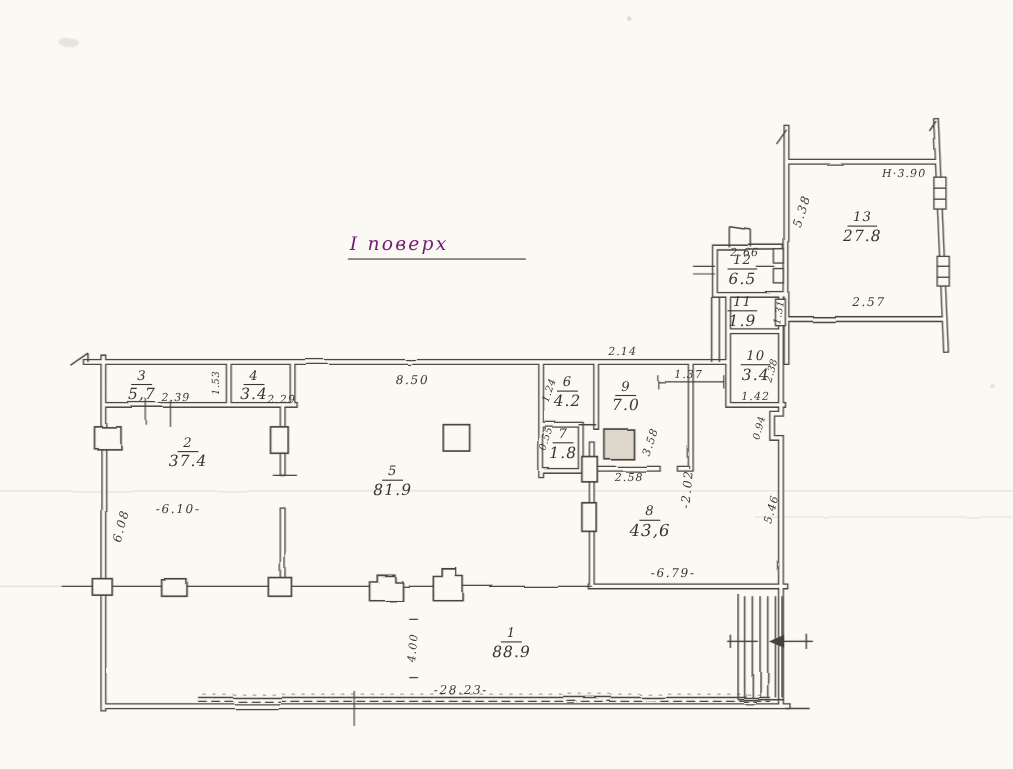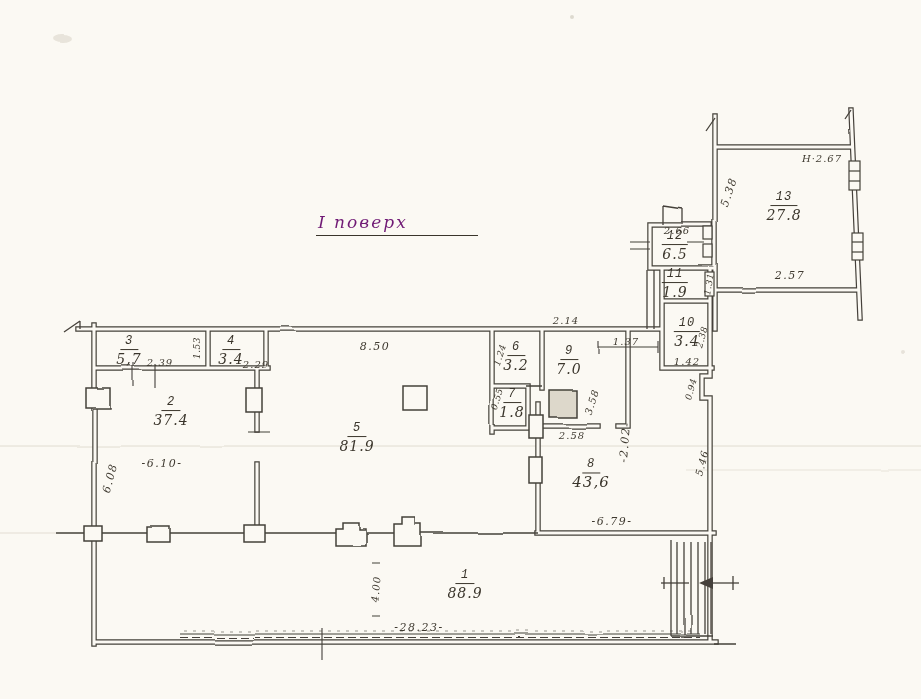--- a/index.html
+++ b/index.html
@@ -1,21 +1,21 @@
 <!DOCTYPE html>
 <html><head>
 <meta charset="utf-8">
 <style>
   html,body{margin:0;padding:0;background:#ddd;}
   #plan{position:relative;width:921px;height:699px;background:#fbf9f3;overflow:hidden;
         font-family:"DejaVu Serif", serif;}
   svg{position:absolute;inset:0;}
   .lbl{position:absolute;transform:translate(-50%,-50%);display:flex;flex-direction:column;
        align-items:center;font:italic 12px "DejaVu Serif", serif;color:#3a352b;letter-spacing:1px;line-height:1.15;}
-  .rn{border-bottom:1.3px solid #3a352b;padding:0 5px;font-family:Liberation Mono, monospace;}
+  .rn{border-bottom:1.3px solid #3a352b;padding:0 5px;}
   .ra{padding-top:1px;font-size:14px;}
   .ra-lg{font-size:15px;}
   .dim{position:absolute;transform:translate(-50%,-50%);font:italic 11px "DejaVu Serif", serif;
        color:#3f3a30;white-space:nowrap;letter-spacing:1.5px;}
   .dim.sm{font-size:10px;letter-spacing:1px;}
   .dim.xs{font-size:9px;letter-spacing:.5px;}
   .title{position:absolute;font:italic 17px "DejaVu Serif", serif;color:#701a75;
          border-bottom:1.4px solid #3a352b;padding:0 8px 3px 2px;letter-spacing:2px;}
 </style>
 </head>
@@ -151,21 +151,21 @@
 <div class="lbl" style="left:231px;top:351px">
   <span class="rn">4</span>
   <span class="ra">3.4</span>
 </div>
 <div class="lbl" style="left:357px;top:438px">
   <span class="rn">5</span>
   <span class="ra">81.9</span>
 </div>
 <div class="lbl" style="left:516px;top:357px">
   <span class="rn">6</span>
-  <span class="ra">3.2</span>
+  <span class="ra">4.2</span>
 </div>
 <div class="lbl" style="left:512px;top:404px">
   <span class="rn">7</span>
   <span class="ra">1.8</span>
 </div>
 <div class="lbl" style="left:591px;top:475px">
   <span class="rn">8</span>
   <span class="ra ra-lg">43,6</span>
 </div>
 <div class="lbl" style="left:569px;top:361px">
@@ -204,17 +204,17 @@
 <span class="dim" style="left:625px;top:442px;transform:translate(-50%,-50%) rotate(-85deg)">-2.02-</span>
 <span class="dim" style="left:612px;top:521px">-6.79-</span>
 <span class="dim sm" style="left:702px;top:463px;transform:translate(-50%,-50%) rotate(-75deg)">5.46</span>
 <span class="dim xs" style="left:691px;top:389px;transform:translate(-50%,-50%) rotate(-75deg)">0.94</span>
 <span class="dim xs" style="left:702px;top:337px;transform:translate(-50%,-50%) rotate(-75deg)">2.38</span>
 <span class="dim sm" style="left:687px;top:361px">1.42</span>
 <span class="dim xs" style="left:709px;top:284px;transform:translate(-50%,-50%) rotate(-80deg)">1.31</span>
 <span class="dim sm" style="left:677px;top:230px">2.66</span>
 <span class="dim" style="left:729px;top:192px;transform:translate(-50%,-50%) rotate(-72deg)">5.38</span>
 <span class="dim" style="left:790px;top:275px">2.57</span>
-<span class="dim sm" style="left:822px;top:158px">Н·2.67</span>
+<span class="dim sm" style="left:822px;top:158px">Н·3.90</span>
 <span class="dim sm" style="left:376px;top:589px;transform:translate(-50%,-50%) rotate(-85deg)">4.00</span>
 <span class="dim" style="left:419px;top:627px">-28.23-</span>
 
 </div>
 
 </body></html>

